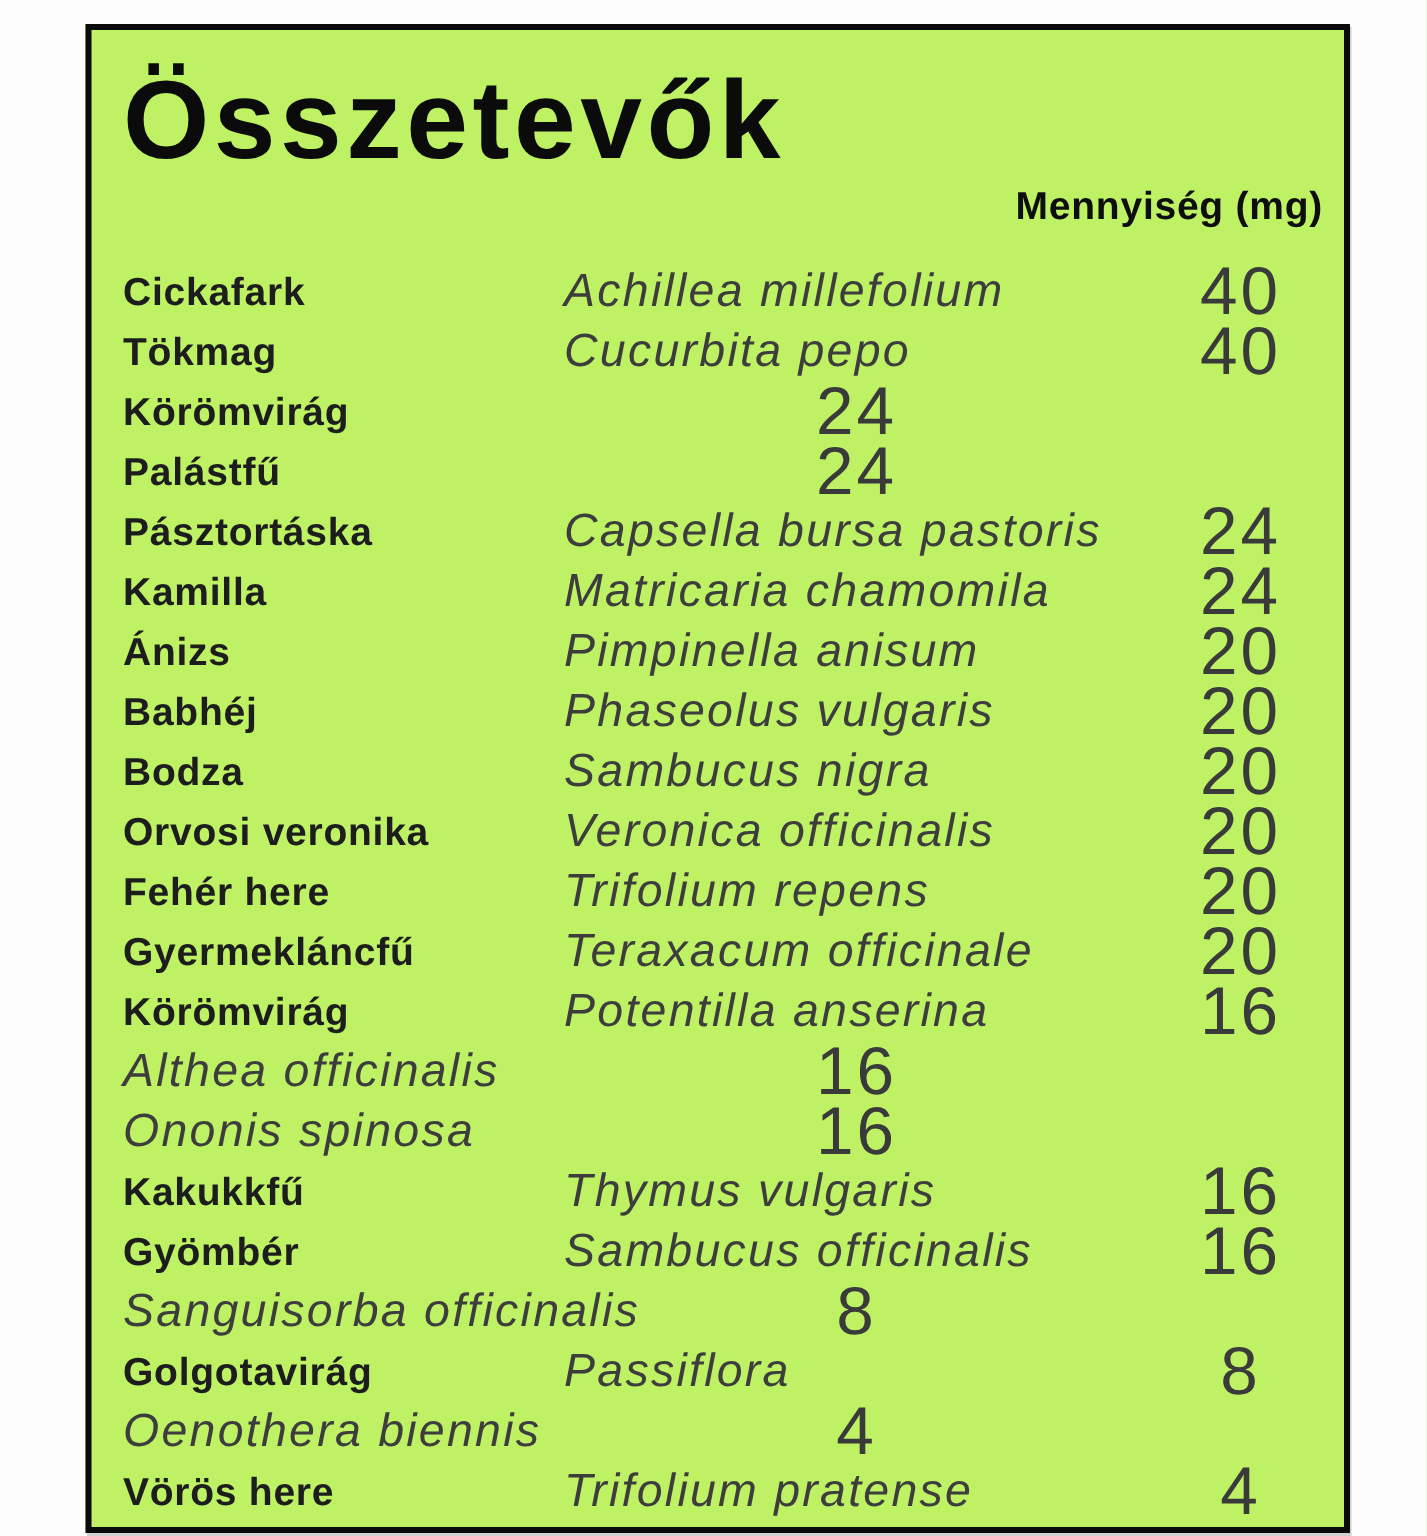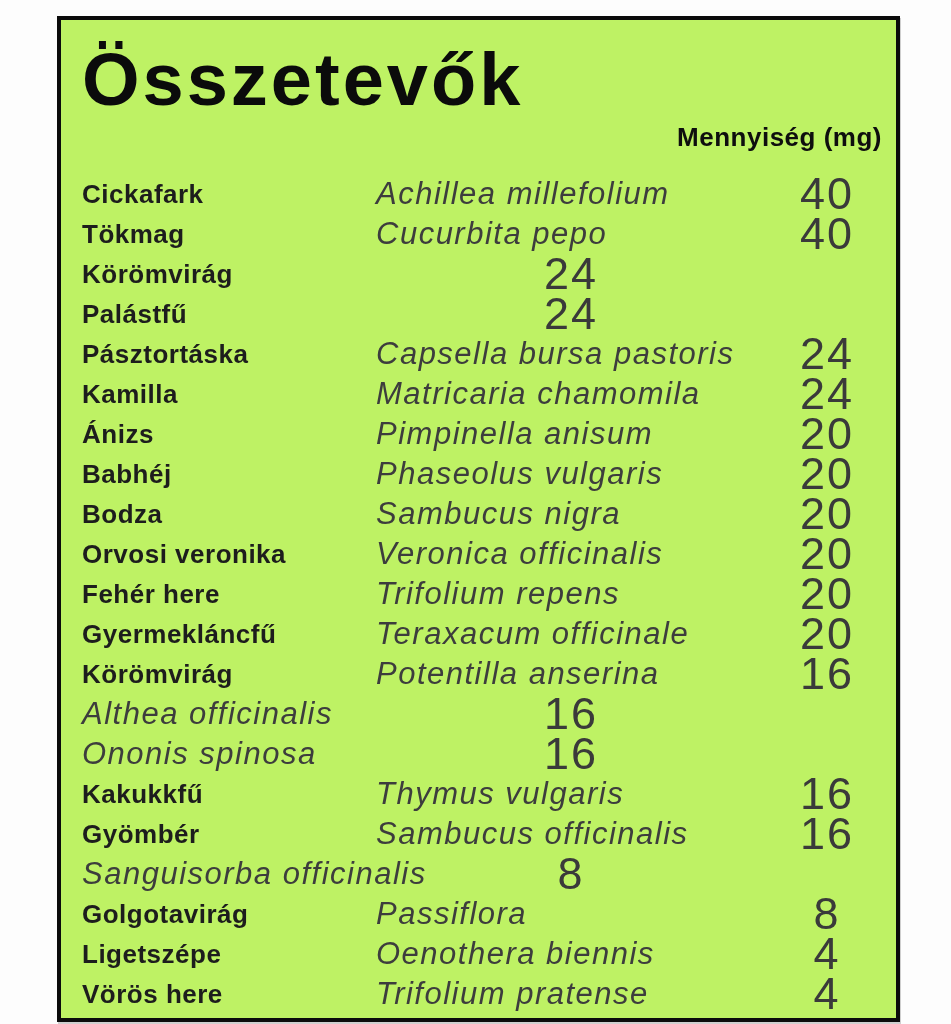--- a/index.html
+++ b/index.html
@@ -196,21 +196,20 @@
     <div class="col-mg">8</div>
   </div>
 
   <div class="row">
     <div class="col-name">Golgotavirág</div>
     <div class="col-latin">Passiflora</div>
     <div class="col-mg">8</div>
   </div>
 
   <div class="row">
-    <div class="col-name">Ligetszépe</div>
     <div class="col-latin">Oenothera biennis</div>
     <div class="col-mg">4</div>
   </div>
 
   <div class="row">
     <div class="col-name">Vörös here</div>
     <div class="col-latin">Trifolium pratense</div>
     <div class="col-mg">4</div>
   </div>
 </div>

